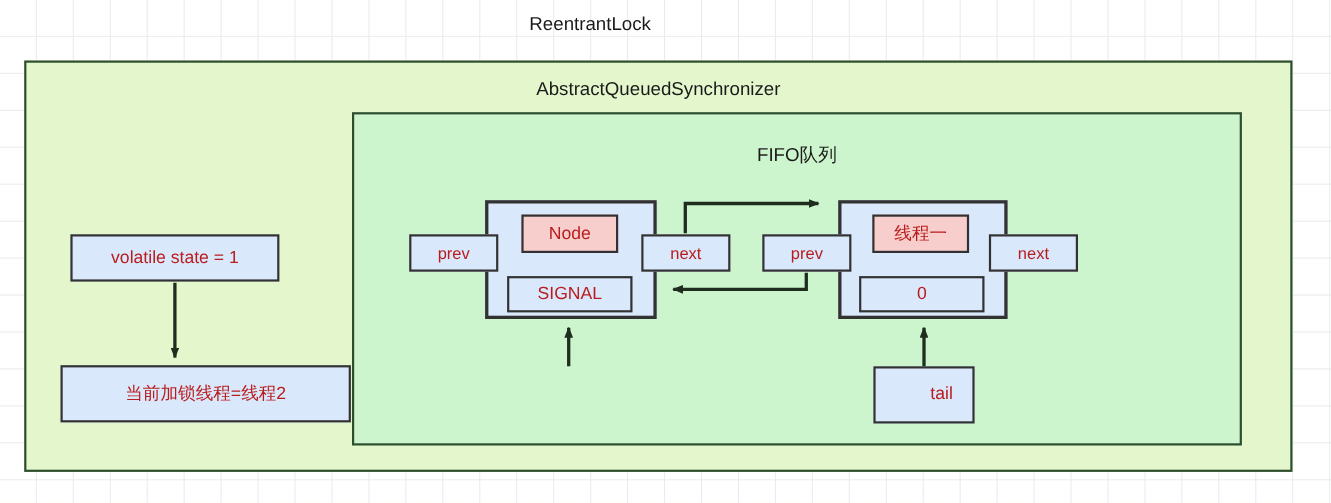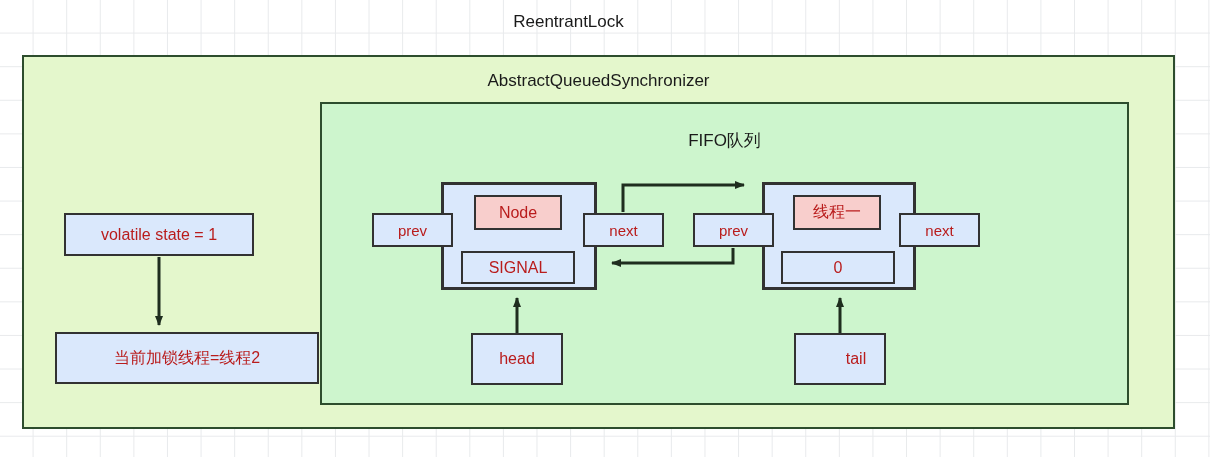--- a/index.html
+++ b/index.html
@@ -79,21 +79,21 @@
     left: 0; top: 0;
     width: 1210px; height: 457px;
     pointer-events: none;
   }
 </style>
 </head>
 <body>
 
 <div id="canvas">
 
-  <div class="abs free-title" style="left:0; top:12px; width:1073px;margin-left:32px;">ReentrantLock</div>
+  <div class="abs free-title" style="left:0; top:12px; width:1073px;">ReentrantLock</div>
 
   <div class="abs container-box aqs-box" style="left:22px; top:55px; width:1153px; height:374px;">
     <div class="container-title" style="top:14px;text-align:center;">AbstractQueuedSynchronizer</div>
   </div>
 
   <div class="abs container-box fifo-box" style="left:320px; top:102px; width:809px; height:303px;">
     <div class="container-title" style="top:25px;">FIFO队列</div>
   </div>
 
   <div class="abs rect blue" style="left:64px; top:213px; width:190px; height:43px;">volatile state = 1</div>
@@ -103,21 +103,20 @@
   <div class="abs rect node-shell" style="left:441px; top:182px; width:156px; height:108px;"></div>
 
   <div class="abs rect pink" style="left:474px; top:195px; width:88px; height:35px;">Node</div>
 
   <div class="abs rect blue" style="left:461px; top:251px; width:114px; height:33px;text-align:right;">SIGNAL</div>
 
   <div class="abs rect blue small" style="left:372px; top:213px; width:81px; height:34px;">prev</div>
 
   <div class="abs rect blue small" style="left:583px; top:213px; width:81px; height:34px;">next</div>
 
-  <div class="abs rect blue" style="left:471px; top:333px; width:92px; height:52px;">head</div>
 
   <div class="abs rect node-shell" style="left:762px; top:182px; width:154px; height:108px;"></div>
 
   <div class="abs rect pink" style="left:793px; top:195px; width:88px; height:35px;">线程一</div>
 
   <div class="abs rect blue" style="left:781px; top:251px; width:114px; height:33px;">0</div>
 
   <div class="abs rect blue small" style="left:693px; top:213px; width:81px; height:34px;">prev</div>
 
   <div class="abs rect blue small" style="left:899px; top:213px; width:81px; height:34px;">next</div>

